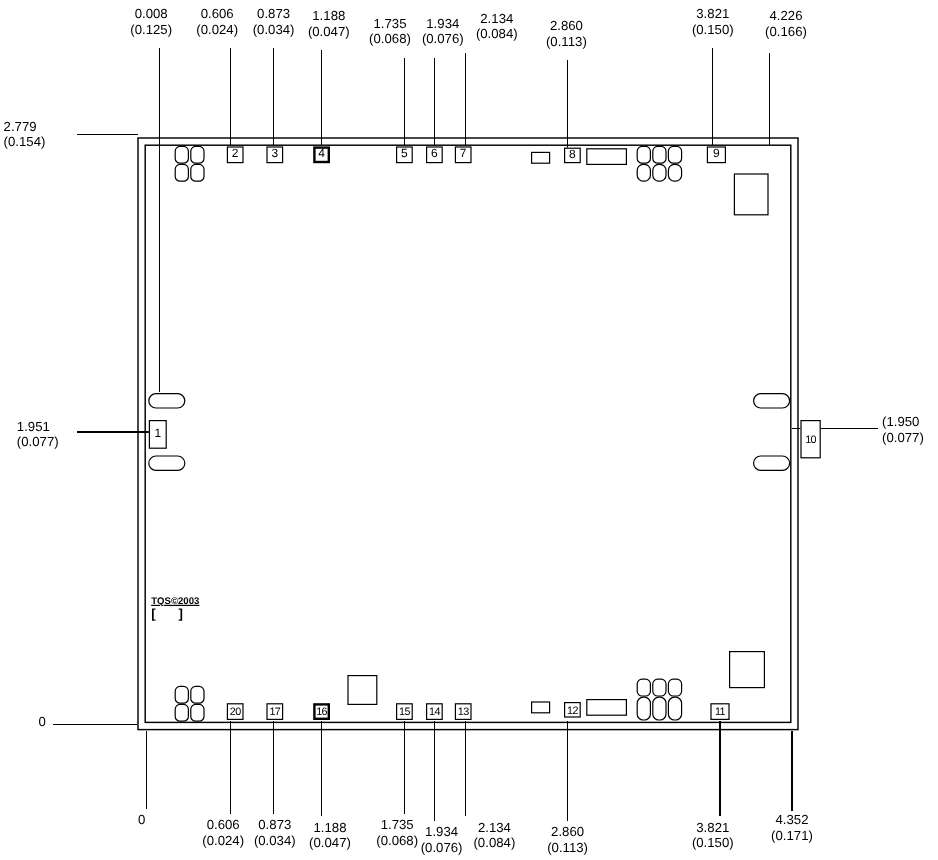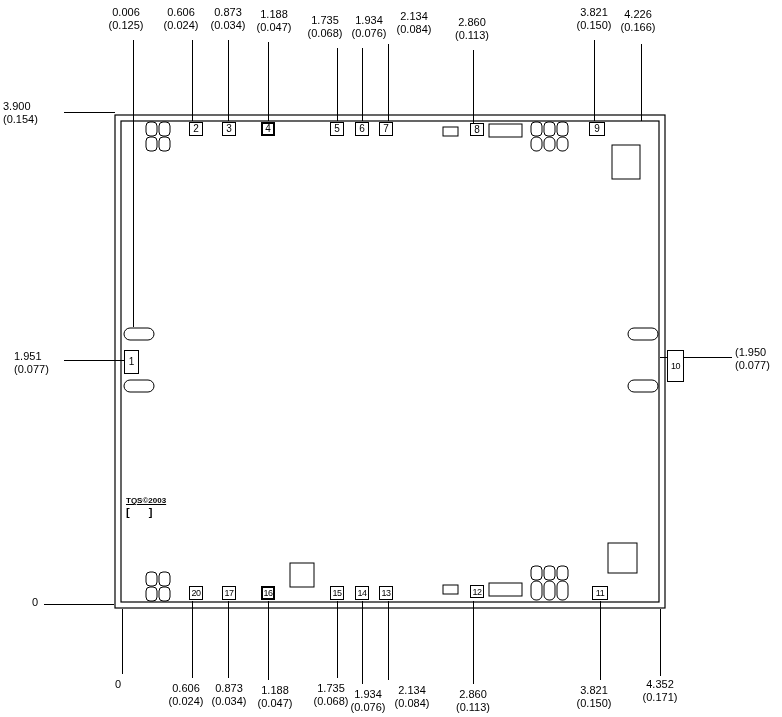--- a/index.html
+++ b/index.html
@@ -161,21 +161,21 @@
   <div class="pad two" style="left:592px;top:586px;width:16px;height:14px;">11</div>
   <div class="pad two" style="left:470px;top:585px;width:14px;height:13px;">12</div>
   <div class="pad two" style="left:379px;top:586px;width:14px;height:14px;">13</div>
   <div class="pad two" style="left:355px;top:586px;width:14px;height:14px;">14</div>
   <div class="pad two" style="left:330px;top:586px;width:14px;height:14px;">15</div>
   <div class="pad two thick" style="left:261px;top:586px;width:14px;height:14px;">16</div>
   <div class="pad two" style="left:222px;top:586px;width:14px;height:14px;">17</div>
   <div class="pad two" style="left:189px;top:586px;width:14px;height:14px;">20</div>
 
   <div class="dim" style="left:94px;top:6px;">
-    <div>0.006</div>
+    <div>0.008</div>
     <div>(0.125)</div>
   </div>
   <div class="dim" style="left:149px;top:6px;">
     <div>0.606</div>
     <div>(0.024)</div>
   </div>
   <div class="dim" style="left:196px;top:6px;">
     <div>0.873</div>
     <div>(0.034)</div>
   </div>
@@ -196,21 +196,21 @@
     <div>(0.084)</div>
   </div>
   <div class="dim" style="left:440px;top:16px;">
     <div>2.860</div>
     <div>(0.113)</div>
   </div>
   <div class="dim" style="left:562px;top:6px;">
     <div>3.821</div>
     <div>(0.150)</div>
   </div>
-  <div class="dim" style="left:606px;top:8px;">
+  <div class="dim" style="left:623px;top:8px;">
     <div>4.226</div>
     <div>(0.166)</div>
   </div>
 
   <div class="dim" style="left:86px;top:678px;">
     <div>0</div>
     <div></div>
   </div>
   <div class="dim" style="left:154px;top:682px;">
     <div>0.606</div>
@@ -243,21 +243,21 @@
   <div class="dim" style="left:562px;top:684px;">
     <div>3.821</div>
     <div>(0.150)</div>
   </div>
   <div class="dim" style="left:628px;top:678px;">
     <div>4.352</div>
     <div>(0.171)</div>
   </div>
 
   <div class="dim align-left" style="left:3px;top:100px;">
-    <div>3.900</div>
+    <div>2.779</div>
     <div>(0.154)</div>
   </div>
   <div class="dim align-left" style="left:14px;top:350px;">
     <div>1.951</div>
     <div>(0.077)</div>
   </div>
   <div class="dim align-left" style="left:32px;top:596px;">
     <div>0</div>
     <div></div>
   </div>

